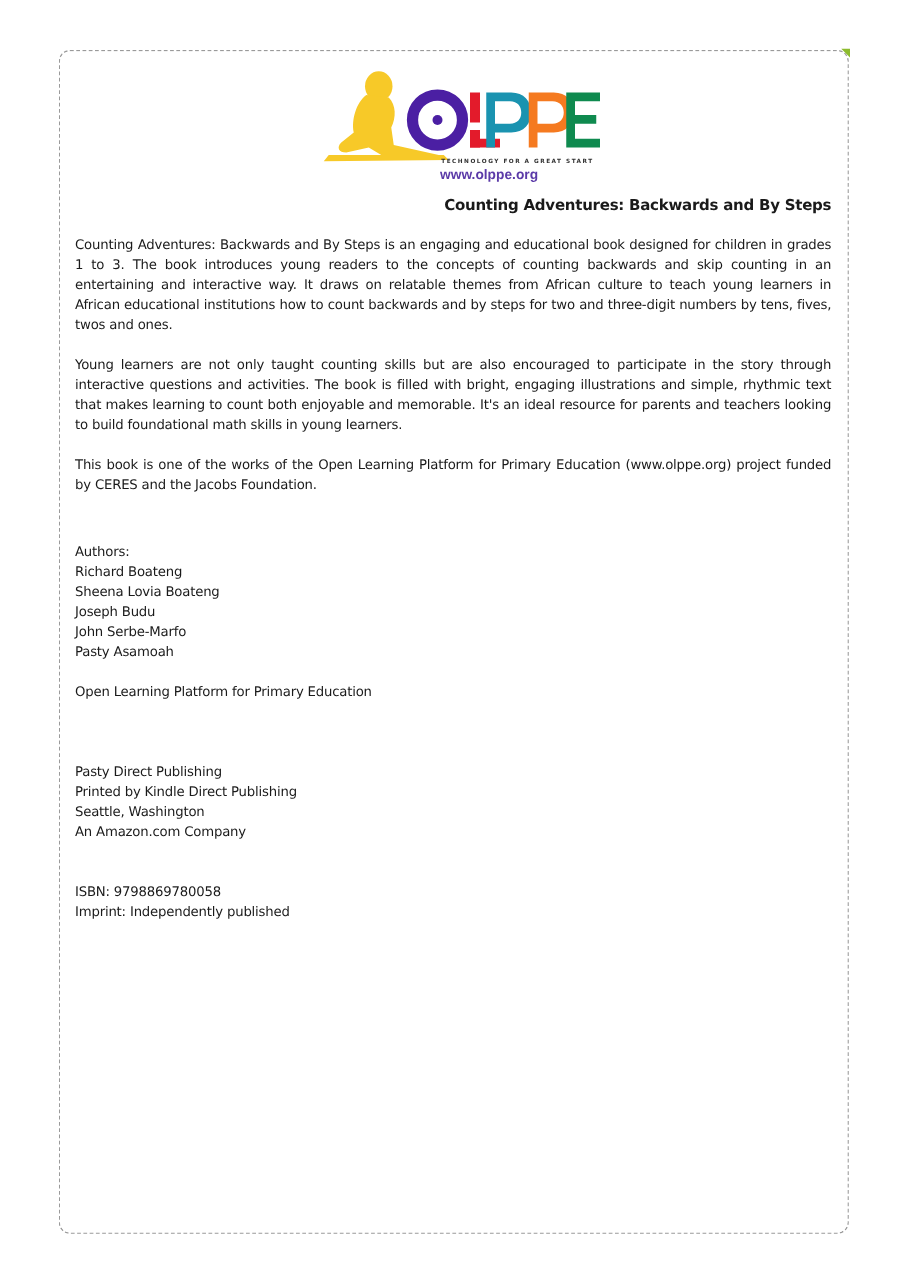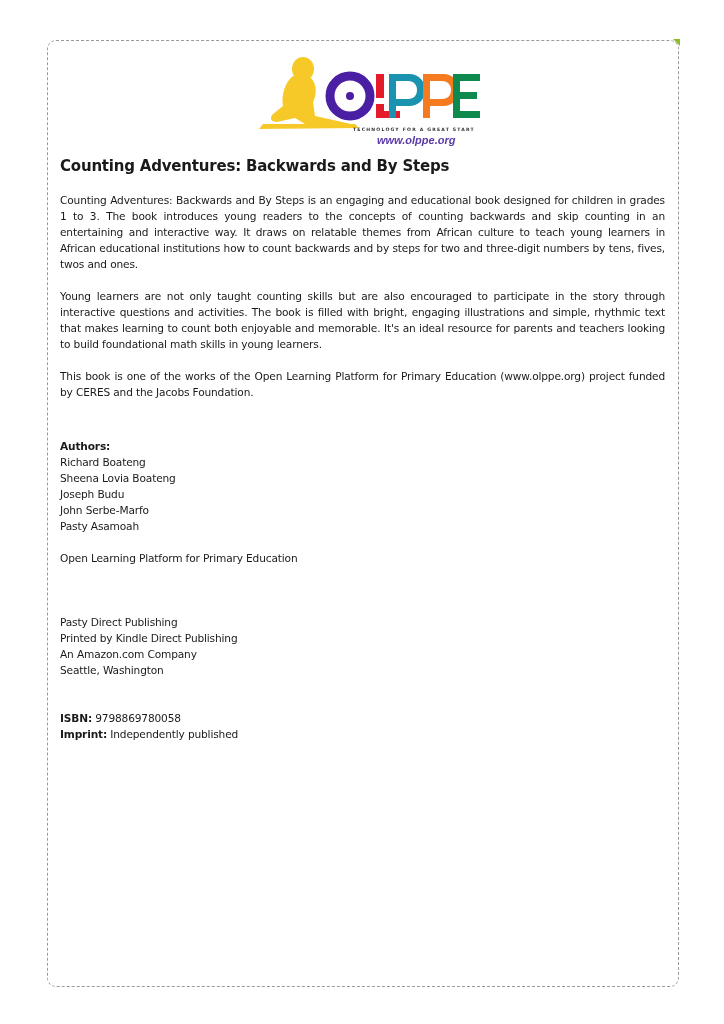--- a/index.html
+++ b/index.html
@@ -10,27 +10,27 @@
     border: 1px dashed #9a9a9a; border-radius: 9px; box-sizing: border-box;
   }
   .corner-mark {
     position: absolute; left: 673px; top: 39px; width: 0; height: 0;
     border-left: 7px solid transparent; border-top: 7px solid #8dbb2e;
   }
   .logo { position: absolute; left: 255px; top: 52px; width: 225px; height: 96px; }
   .logo svg { display: block; }
   .logo-tagline { position: absolute; left: 98px; top: 75px; font-size: 4.6px; letter-spacing: 1.2px;
                   color: #333; font-family: "DejaVu Sans", sans-serif; font-weight: bold; white-space: nowrap; }
-  .logo-url { position: absolute; left: 122px; top: 82px; font-size: 11px; color: #5b3aa8;
-              font-family: "Liberation Sans", sans-serif; font-weight: bold; white-space: nowrap; font-style: italic; }
+  .logo-url { position: absolute; left: 97px; top: 82px; font-size: 11px; color: #5b3aa8;
+              font-family: "Liberation Sans", sans-serif; font-weight: bold; white-space: nowrap; }
   .content { position: absolute; left: 60px; top: 157px; width: 605px; }
-  .title { font-size: 15px; font-weight: bold; margin: 0 0 17px 0; letter-spacing: -0.2px; }
+  .title { font-size: 12px; font-weight: bold; margin: 0 0 17px 0; letter-spacing: -0.2px; text-align: right; }
   .para { font-size: 10.6px; line-height: 16px; text-align: justify; margin: 6px 0 16px 0; letter-spacing: -0.15px; }
   .block { font-size: 10.6px; line-height: 16px; letter-spacing: -0.15px; }
-  .block .label { font-weight: bold; }
+  .block .label { font-weight: normal; }
   .gap-sm { height: 16px; }
   .gap-md { height: 32px; }
   .gap-lg { height: 38px; }
 </style>
 </head>
 <body>
 
 <div class="page-frame"></div>
 <div class="corner-mark"></div>
 
@@ -82,22 +82,22 @@
   <div class="gap-sm"></div>
   <div class="block">Open Learning Platform for Primary Education</div>
   <div class="gap-md"></div>
 
 
   <div class="gap-sm"></div>
 
   <div class="block">
     <div>Pasty Direct Publishing</div>
     <div>Printed by Kindle Direct Publishing</div>
+    <div>Seattle, Washington</div>
     <div>An Amazon.com Company</div>
-    <div>Seattle, Washington</div>
   </div>
 
   <div class="gap-md"></div>
 
   <div class="block">
     <div><span class="label">ISBN:</span> <span>9798869780058</span></div>
     <div><span class="label">Imprint:</span> <span>Independently published</span></div>
   </div>
 </div>
 

